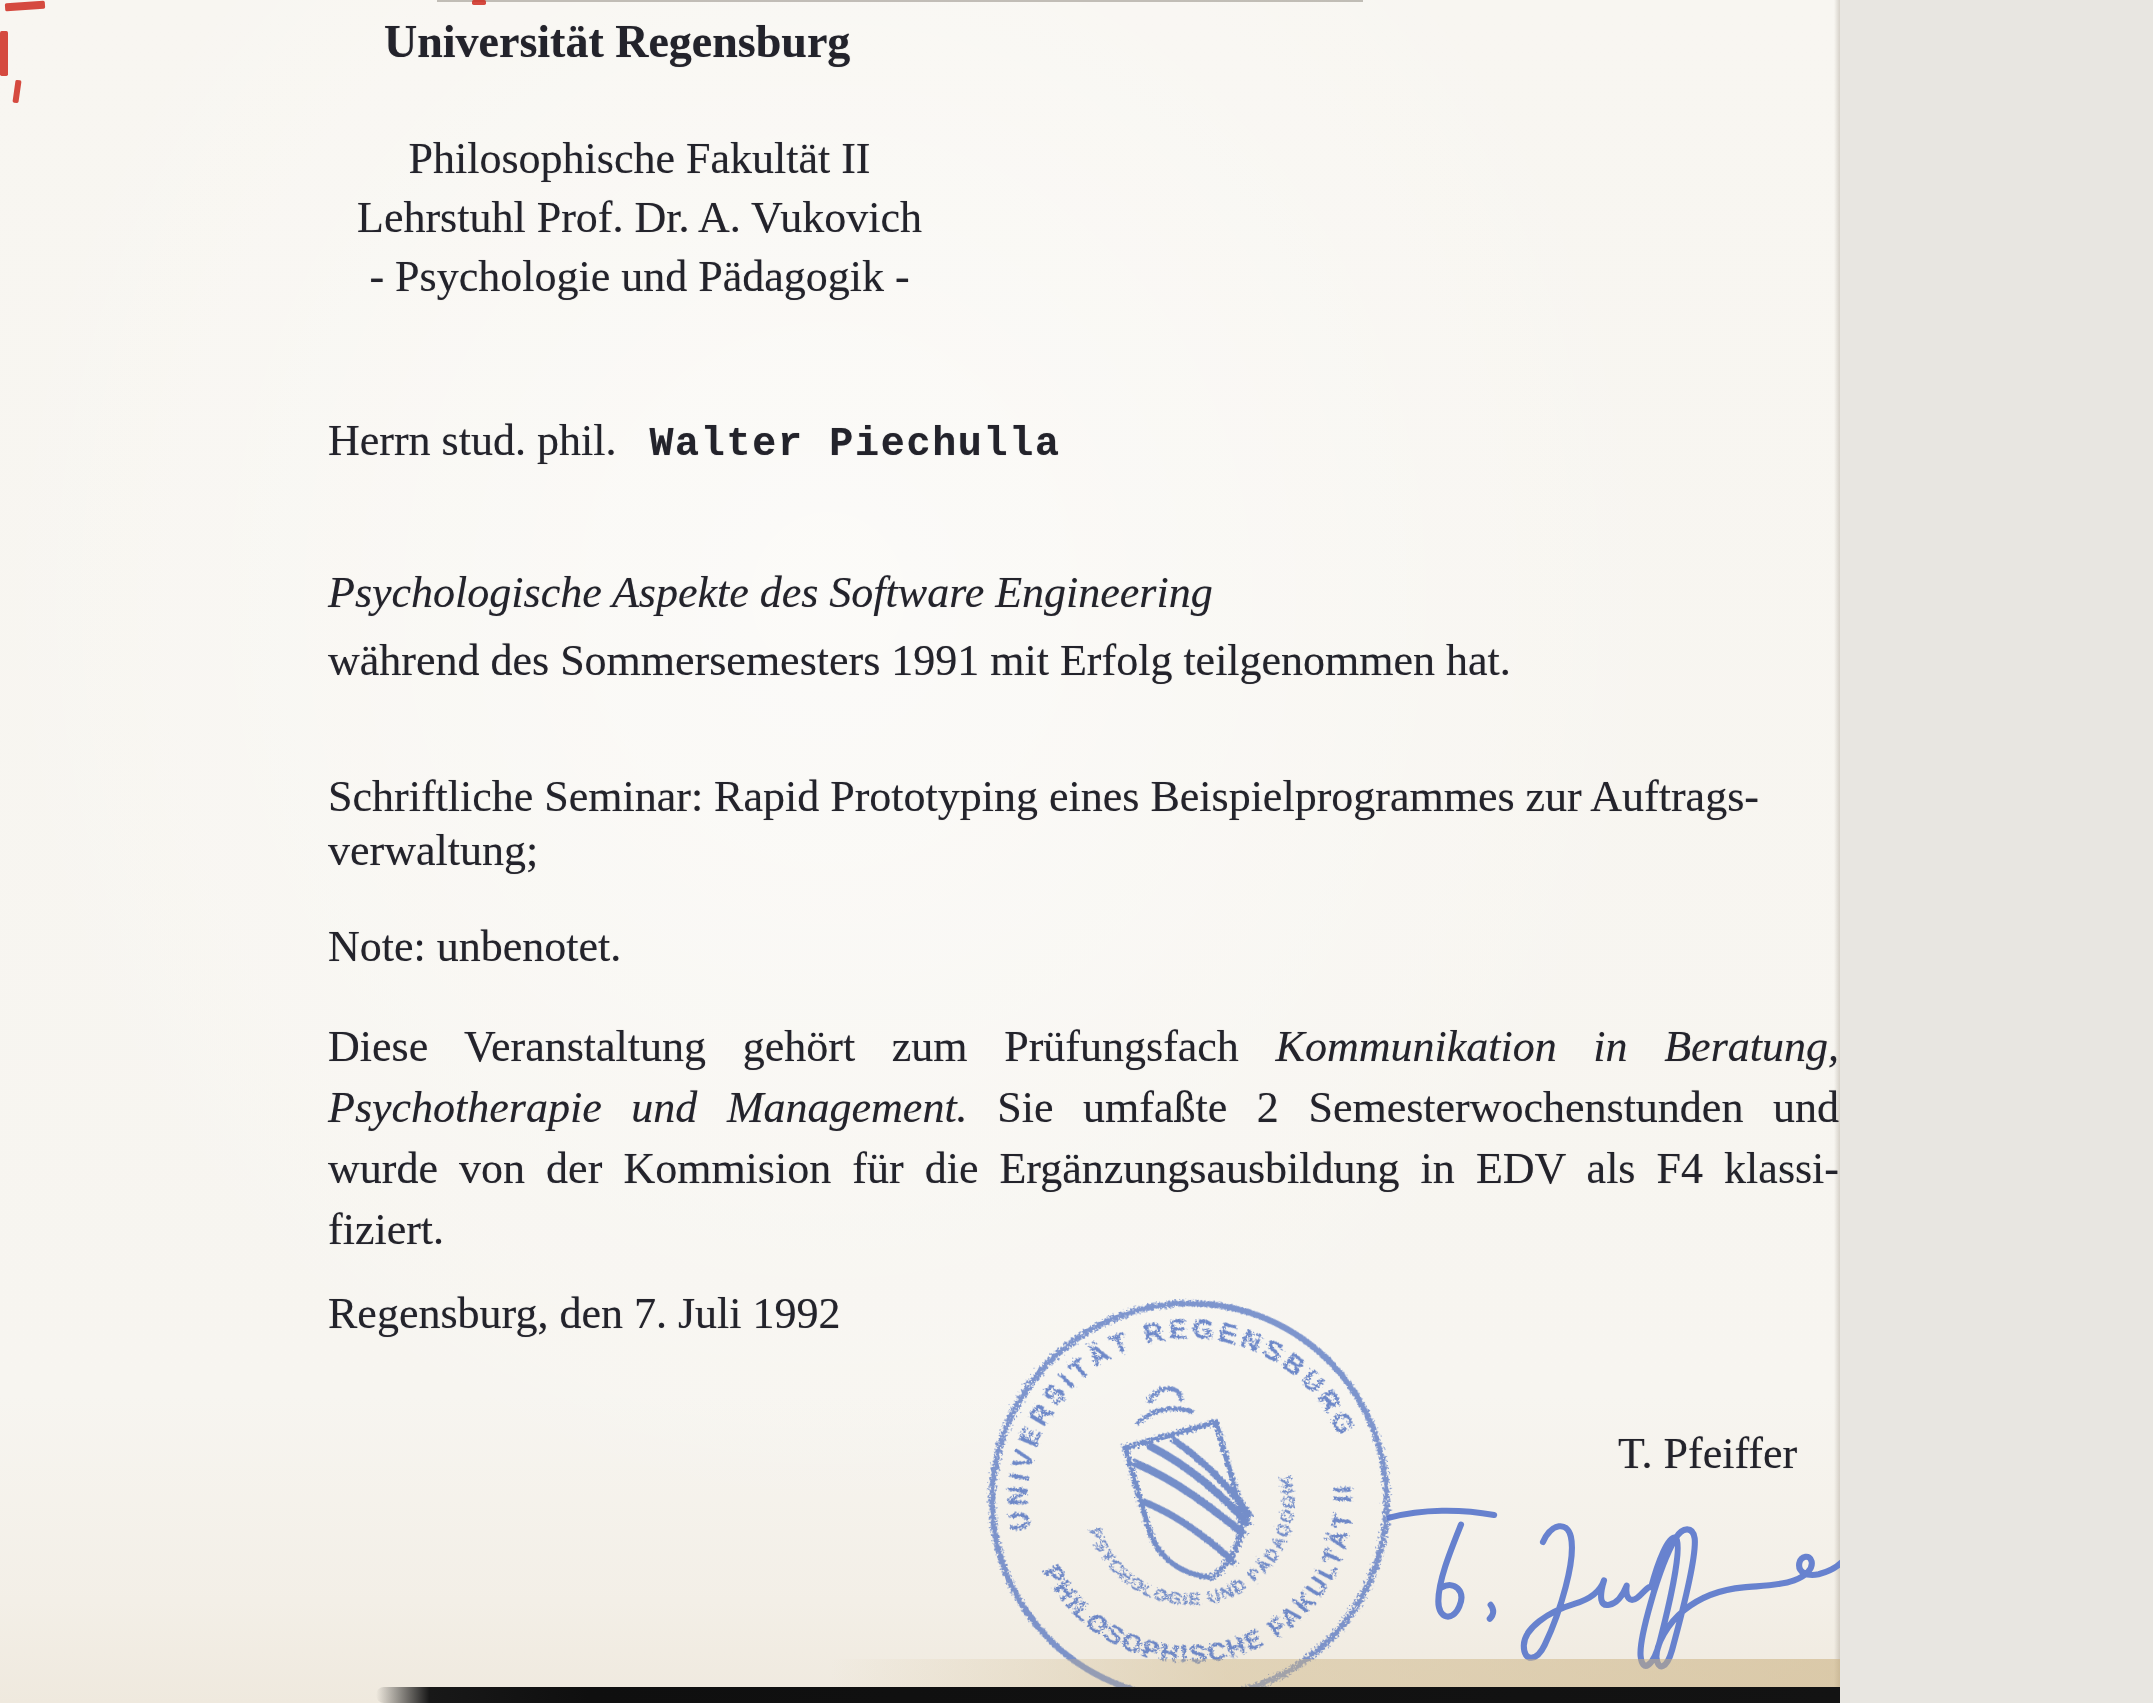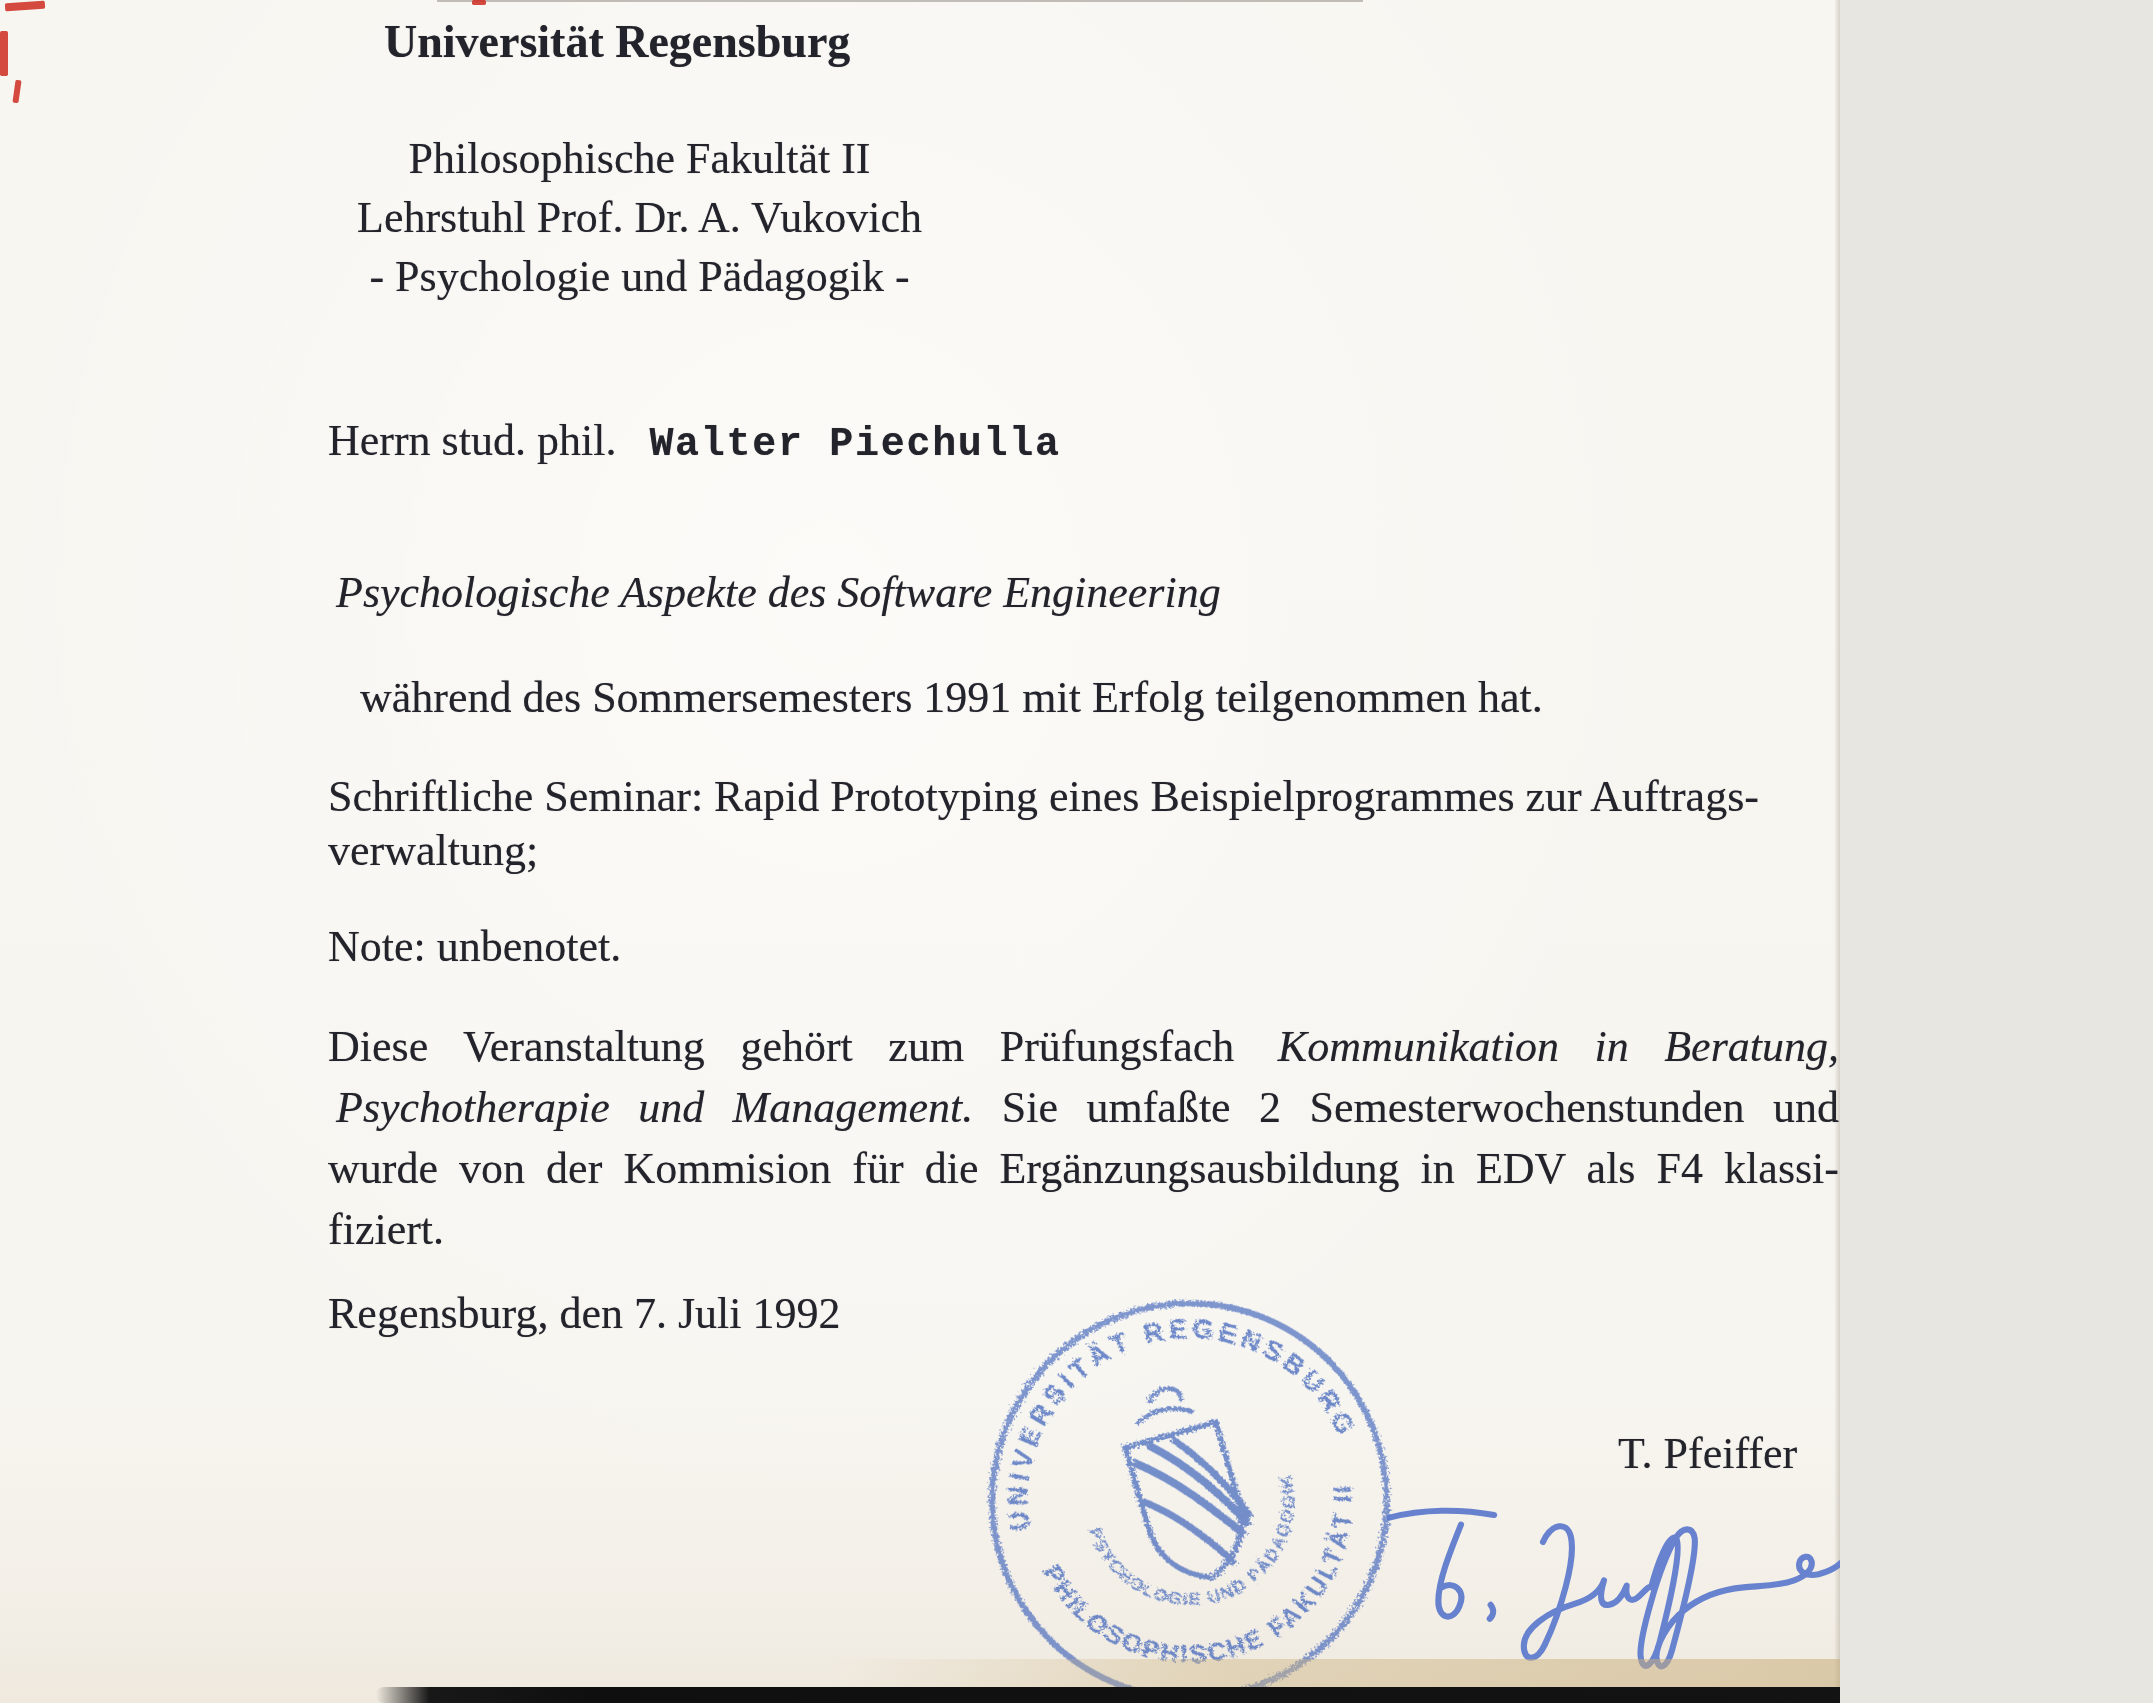--- a/index.html
+++ b/index.html
@@ -13,21 +13,21 @@
   }
   .line{
     position:absolute;
     font-size:44px;
     line-height:1.15;
     white-space:nowrap;
     color:#23232b;
     text-shadow:0 0 0.9px rgba(35,35,45,.45);
   }
   .bold{font-weight:700;}
-  .it{font-style:italic;margin-left:8px;}
+  .it{font-style:italic;}
   .mono{
     font-family:"Liberation Mono", monospace;
     font-size:40px;
     letter-spacing:1.7px;
     font-weight:700;
   }
   .just{
     width:1511px;
     white-space:normal;
     text-align:justify;
@@ -72,21 +72,21 @@
     <div class="hline">Philosophische Fakultät II</div>
     <div class="hline">Lehrstuhl Prof. Dr. A. Vukovich</div>
     <div class="hline">- Psychologie und Pädagogik -</div>
   </div>
 
   <div class="line" style="left:328px;top:416px;"><span>Herrn stud. phil.</span><span class="mono" style="margin-left:33px;">Walter Piechulla</span></div>
 
 
   <div class="line it" style="left:328px;top:568px;">Psychologische Aspekte des Software Engineering</div>
 
-  <div class="line" style="left:328px;top:673px;margin-left:32px;">während des Sommersemesters 1991 mit Erfolg teilgenommen hat.</div>
+  <div class="line" style="left:328px;top:636px;">während des Sommersemesters 1991 mit Erfolg teilgenommen hat.</div>
 
   <div class="line" style="left:328px;top:772px;">Schriftliche Seminar: Rapid Prototyping eines Beispielprogrammes zur Auftrags-</div>
   <div class="line" style="left:328px;top:826px;">verwaltung;</div>
 
   <div class="line" style="left:328px;top:922px;">Note: unbenotet.</div>
 
   <div class="line just" style="left:328px;top:1022px;"><span>Diese Veranstaltung gehört zum Prüfungsfach</span> <span class="it">Kommunikation in Beratung,</span></div>
 
   <div class="line just" style="left:328px;top:1083px;"><span class="it">Psychotherapie und Management.</span> <span>Sie umfaßte 2 Semesterwochenstunden und</span></div>
 

